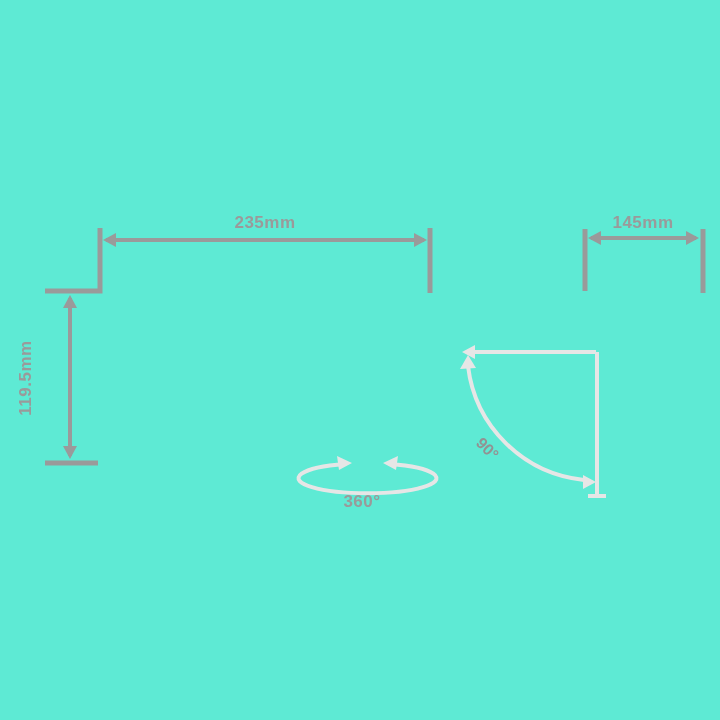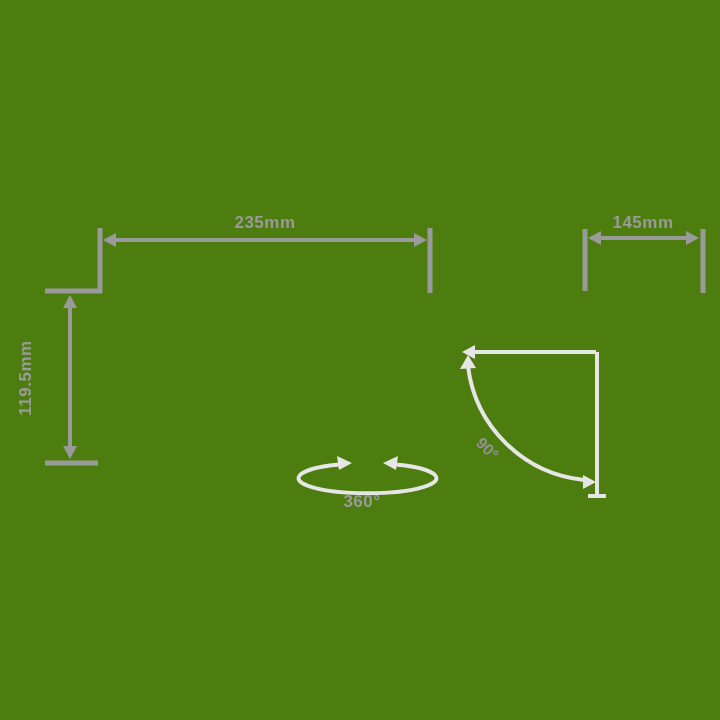--- a/index.html
+++ b/index.html
@@ -4,21 +4,21 @@
 <style>
   html, body {
     margin: 0;
     padding: 0;
     background: #000000;
   }
   .canvas {
     position: relative;
     width: 720px;
     height: 720px;
-    background: #4d7c0f;
+    background: #5eead4;
     overflow: hidden;
     font-family: "Liberation Sans", sans-serif;
   }
   svg { display: block; }
 
   .dim-line {
     stroke: #9a9a9a;
     stroke-width: 4;
     fill: none;
   }

